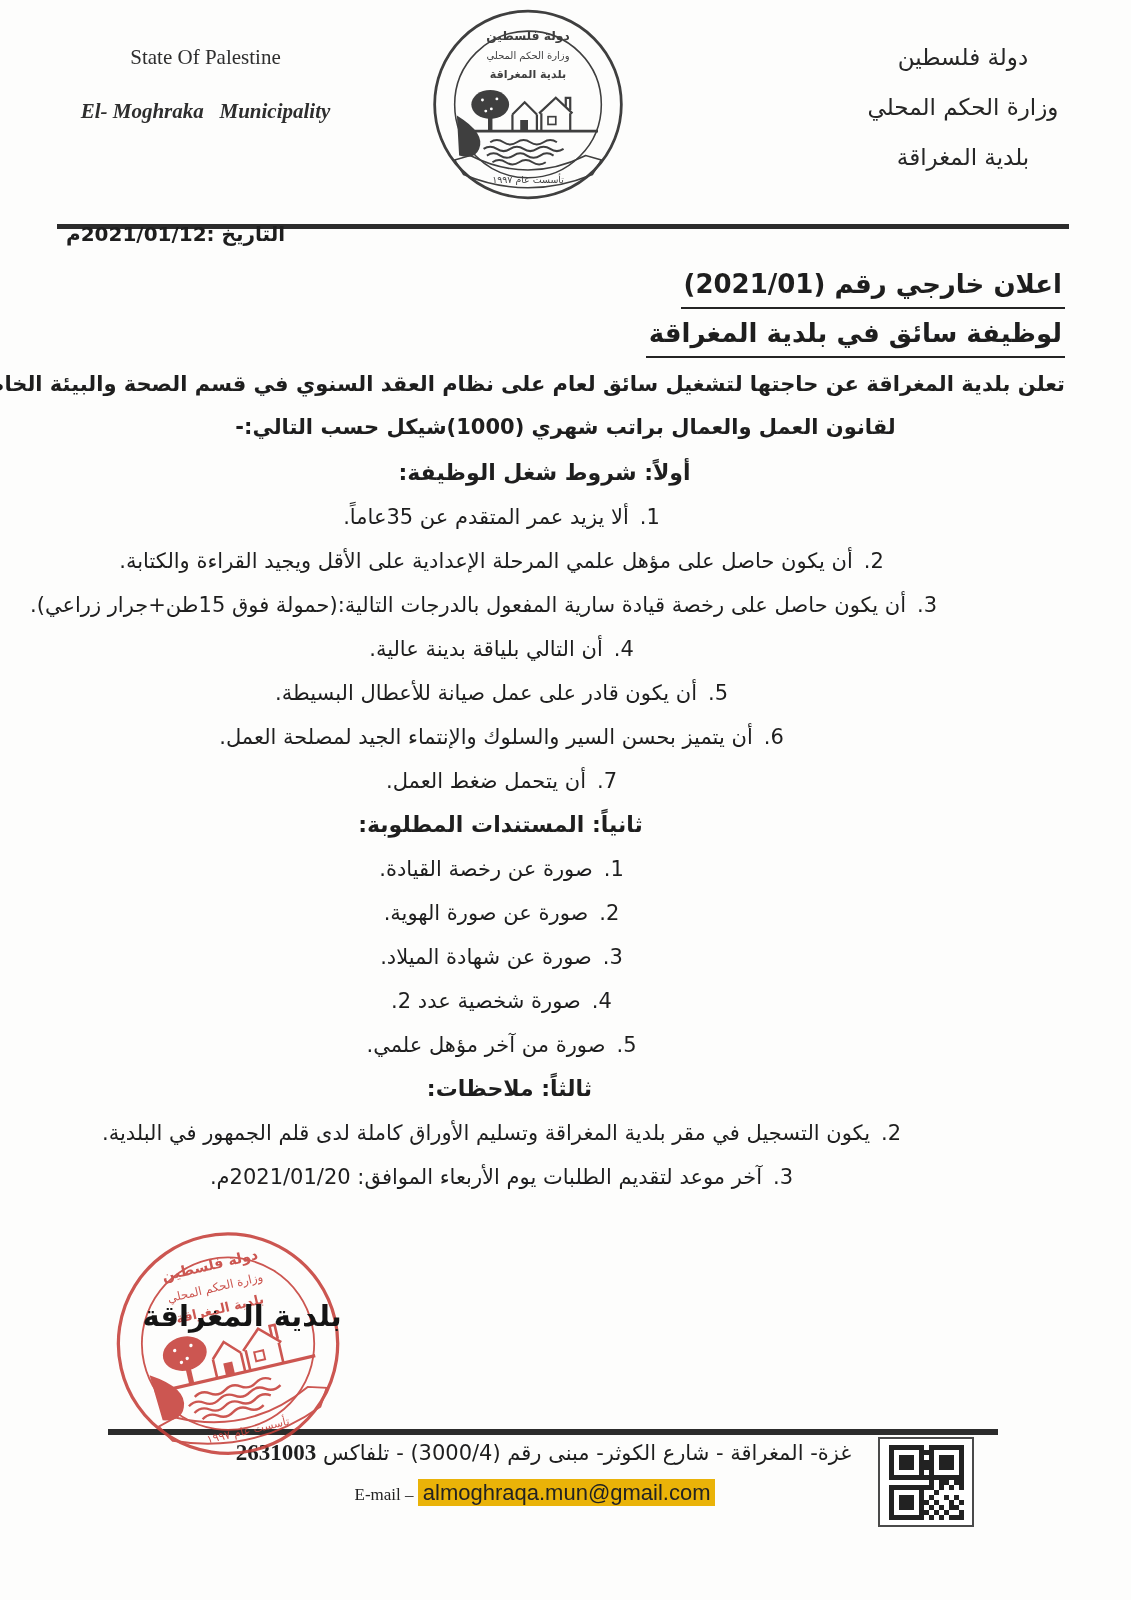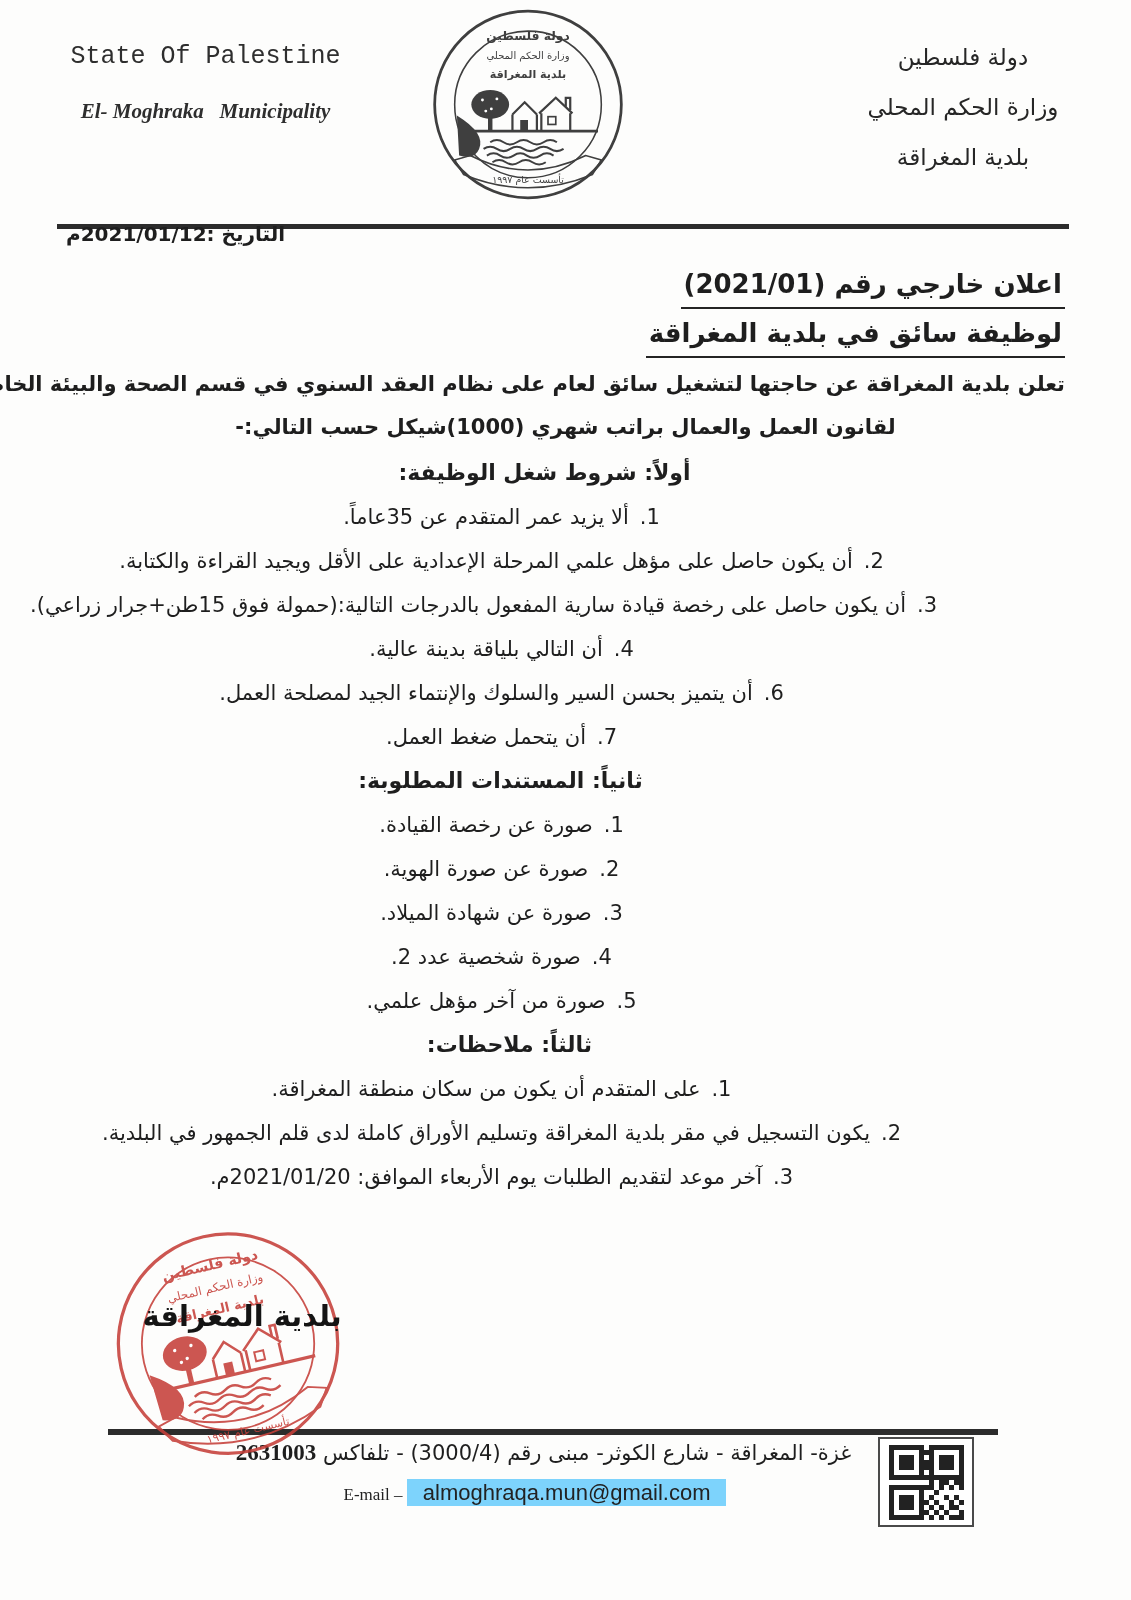--- a/index.html
+++ b/index.html
@@ -4,21 +4,21 @@
 <style>
   * { box-sizing: border-box; }
   html,body { margin:0; padding:0; background:#888; }
   .page {
     position:relative; width:1131px; height:1600px; margin:0 auto;
     background:#fdfdfc; overflow:hidden;
     font-family:"DejaVu Sans", sans-serif; color:#1e1e1e;
   }
   
   .hdr-en { position:absolute; left:58px; top:34px; width:295px; text-align:center; color:#2e2e2e; }
-  .hdr-en .l1 { font-family:Liberation Mono, monospace; font-size:25px; height:52px; line-height:46px; white-space:pre-wrap; }
+  .hdr-en .l1 { font-family:Liberation Serif, serif; font-size:21px; height:52px; line-height:46px; white-space:pre-wrap; }
   .hdr-en .l2 { font-family:"Liberation Serif", serif; font-style:italic; font-weight:bold; font-size:21px; height:51px; line-height:51px; white-space:pre-wrap; }
   .hdr-ar { position:absolute; left:858px; top:32px; width:210px; text-align:center; direction:rtl; font-size:23px; color:#262626; }
   .hdr-ar div { height:50px; line-height:50px; }
   .logo-wrap { position:absolute; left:428px; top:6px; width:200px; height:208px; color:#3f3f3f; }
   svg text { font-family:"DejaVu Sans", sans-serif; }
   
   .rule-top { position:absolute; left:57px; top:224px; width:1012px; height:5px; background:#2c2c2c; }
   .rule-bottom { position:absolute; left:108px; top:1429px; width:890px; height:6px; background:#2c2c2c; z-index:1; }
   
   .main { position:absolute; left:66px; top:214px; width:999px; direction:rtl; }
@@ -36,21 +36,21 @@
   .item { padding-right:122px; }
   .item .num { display:inline-block; min-width:32px; margin-left:5px; }
   
   .stamp-svg { position:absolute; left:112px; top:1228px; width:235px; height:244px; transform:rotate(-13deg); opacity:.88; color:#c6403a; z-index:3; }
   .stamp-name { position:absolute; left:142px; top:1299px; width:200px; text-align:center; direction:rtl; font-size:29px; font-weight:bold; color:#141414; z-index:4; white-space:nowrap; }
   
   .footer-address { position:absolute; left:70px; top:1440px; width:930px; text-align:center; direction:rtl; font-size:21px; z-index:2; }
   .footer-address .fax { font-family:"Liberation Serif", serif; font-weight:bold; font-size:23px;margin-left:17px; }
   .footer-email { position:absolute; left:70px; top:1480px; width:930px; text-align:center; direction:ltr; z-index:2; }
   .email-label { font-family:"Liberation Serif", serif; font-size:17px; color:#222; }
-  .email-value { font-family:"Liberation Sans", sans-serif; font-size:22px; background:#7dd3fc; padding:1px 16px; color:#222; }
+  .email-value { font-family:"Liberation Sans", sans-serif; font-size:22px; background:#eab308; padding:1px 5px; color:#222; }
   .qr-box { position:absolute; left:878px; top:1437px; width:96px; height:90px; border:2px solid #4a4a4a; background:#fff;
             display:flex; align-items:center; justify-content:center; z-index:2; }
   .hidden-defs { position:absolute; width:0; height:0; }
 </style>
 </head>
 <body>
 
 <svg class="hidden-defs" aria-hidden="true">
   <defs>
     <symbol id="seal" viewBox="0 0 180 186">
@@ -116,32 +116,32 @@
     <div class="title-line"><span>لوظيفة سائق في بلدية المغراقة</span></div>
 
     <div class="intro i1">تعلن بلدية المغراقة عن حاجتها لتشغيل سائق لعام على نظام العقد السنوي في قسم الصحة والبيئة الخاضع</div>
     <div class="intro i2">لقانون العمل والعمال براتب شهري (1000)شيكل حسب التالي:-</div>
 
     <h2 class="bodyline sec s1">أولاً: شروط شغل الوظيفة:</h2>
     <div class="bodyline item"><span class="num">1.</span><span>ألا يزيد عمر المتقدم عن 35عاماً.</span></div>
     <div class="bodyline item"><span class="num">2.</span><span>أن يكون حاصل على مؤهل علمي المرحلة الإعدادية على الأقل ويجيد القراءة والكتابة.</span></div>
     <div class="bodyline item"><span class="num">3.</span><span>أن يكون حاصل على رخصة قيادة سارية المفعول بالدرجات التالية:(حمولة فوق 15طن+جرار زراعي).</span></div>
     <div class="bodyline item"><span class="num">4.</span><span>أن التالي بلياقة بدينة عالية.</span></div>
+    <div class="bodyline item"><span class="num">5.</span><span>أن يكون قادر على عمل صيانة للأعطال البسيطة.</span></div>
     <div class="bodyline item"><span class="num">6.</span><span>أن يتميز بحسن السير والسلوك والإنتماء الجيد لمصلحة العمل.</span></div>
     <div class="bodyline item"><span class="num">7.</span><span>أن يتحمل ضغط العمل.</span></div>
 
     <h2 class="bodyline sec s2">ثانياً: المستندات المطلوبة:</h2>
     <div class="bodyline item"><span class="num">1.</span><span>صورة عن رخصة القيادة.</span></div>
     <div class="bodyline item"><span class="num">2.</span><span>صورة عن صورة الهوية.</span></div>
     <div class="bodyline item"><span class="num">3.</span><span>صورة عن شهادة الميلاد.</span></div>
     <div class="bodyline item"><span class="num">4.</span><span>صورة شخصية عدد 2.</span></div>
     <div class="bodyline item"><span class="num">5.</span><span>صورة من آخر مؤهل علمي.</span></div>
 
     <h2 class="bodyline sec s3">ثالثاً: ملاحظات:</h2>
-    <div class="bodyline item"><span class="num">1.</span><span>على المتقدم أن يكون من سكان منطقة المغراقة.</span></div>
     <div class="bodyline item"><span class="num">2.</span><span>يكون التسجيل في مقر بلدية المغراقة وتسليم الأوراق كاملة لدى قلم الجمهور في البلدية.</span></div>
     <div class="bodyline item"><span class="num">3.</span><span>آخر موعد لتقديم الطلبات يوم الأربعاء الموافق: 2021/01/20م.</span></div>
   </div>
 
   <div class="stamp-name">بلدية المغراقة</div>
   <svg class="stamp-svg" viewBox="0 0 180 186">
       <use href="#seal"></use>
     </svg>
 
   <div class="rule-bottom"></div>

